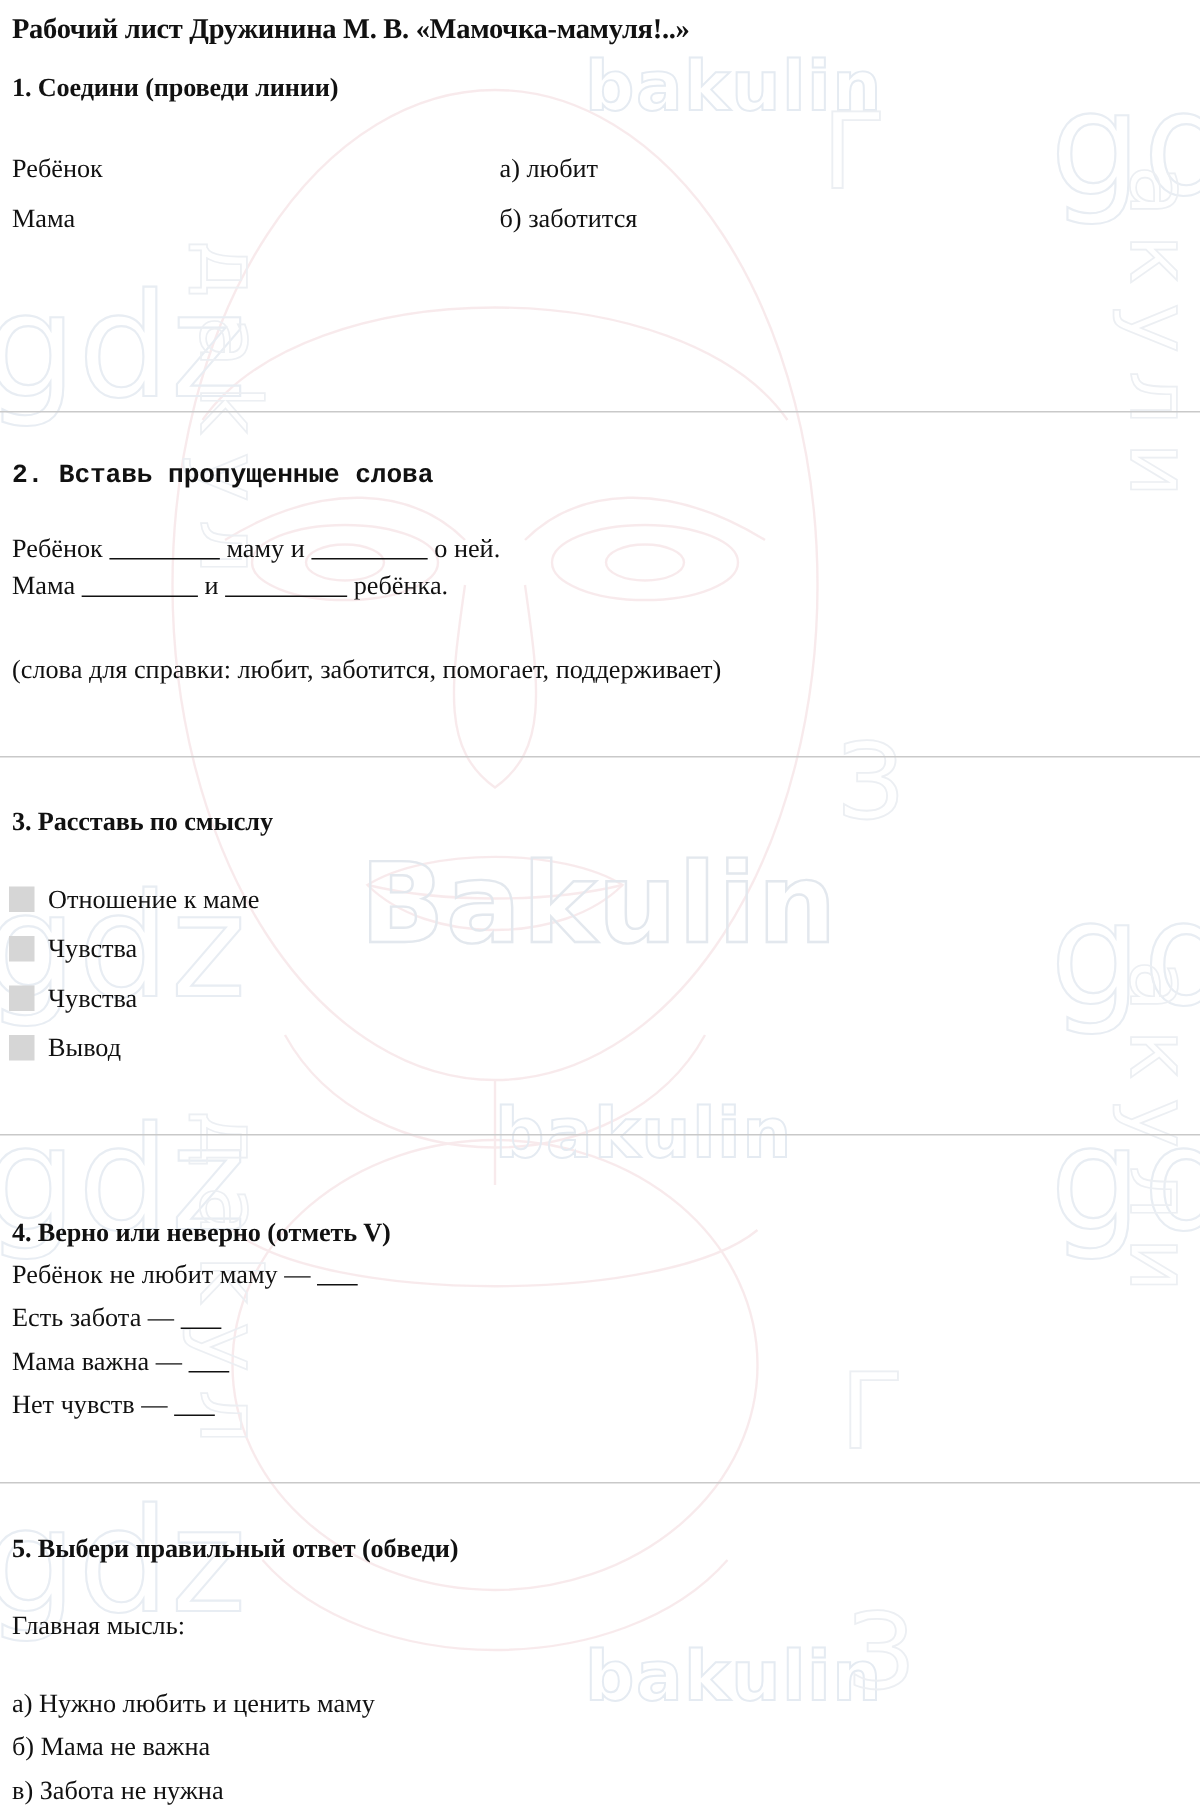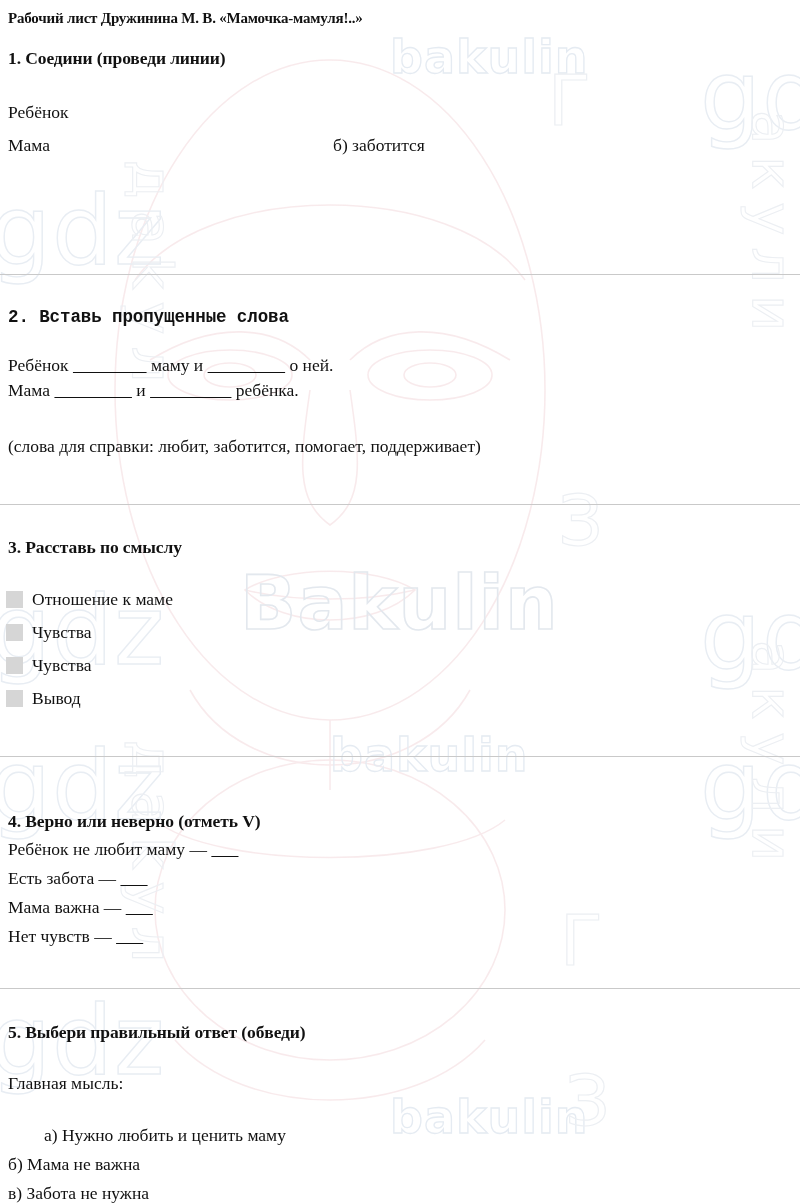--- a/index.html
+++ b/index.html
@@ -75,21 +75,21 @@
 
   
   #content {
     position: relative;
     z-index: 2;
     padding: 0 8px;
   }
   .doc-title {
     font-family: "Liberation Serif", "DejaVu Serif", serif;
     font-weight: bold;
-    font-size: 15px;
+    font-size: 19px;
     line-height: 1.1;
     margin: 6px 0 0 0;
     letter-spacing: -0.2px;
   }
   .section-heading {
     font-weight: bold;
     font-size: 17.5px;
     margin: 0;
     letter-spacing: -0.1px;
   }
@@ -218,20 +218,21 @@
 
   <div id="content">
 
     <div class="doc-title abs" style="left:8px; top:4px;">Рабочий лист Дружинина М. В. «Мамочка-мамуля!..»</div>
 
     <div class="section-heading abs" style="left:8px; top:48px;">1. Соедини (проведи линии)</div>
 
     <div class="match-table">
       <div class="match-row">
         <div class="match-col-a body-text">Ребёнок</div>
+        <div class="match-col-b body-text">а) любит</div>
       </div>
       <div class="match-row">
         <div class="match-col-a body-text">Мама</div>
         <div class="match-col-b body-text">б) заботится</div>
       </div>
       <div class="match-row">
       </div>
     </div>
 
     <hr class="divider" style="top:274px;">
@@ -287,18 +288,18 @@
     <div class="tf-line abs" style="left:8px; top:928px;">
       <span>Нет чувств — </span><span class="blank">&nbsp;&nbsp;&nbsp;&nbsp;&nbsp;&nbsp;&nbsp;</span>
     </div>
 
     <hr class="divider" style="top:988px;">
 
     <div class="section-heading abs" style="left:8px; top:1022px;">5. Выбери правильный ответ (обведи)</div>
 
     <div class="body-text abs" style="left:8px; top:1075px;">Главная мысль:</div>
 
-    <div class="choice-line abs" style="left:8px; top:1127px;margin-left:36px;">а) Нужно любить и ценить маму</div>
+    <div class="choice-line abs" style="left:8px; top:1127px;">а) Нужно любить и ценить маму</div>
     <div class="choice-line abs" style="left:8px; top:1156px;">б) Мама не важна</div>
     <div class="choice-line abs" style="left:8px; top:1185px;">в) Забота не нужна</div>
 
   </div>
 </div>
 
 </body></html>

